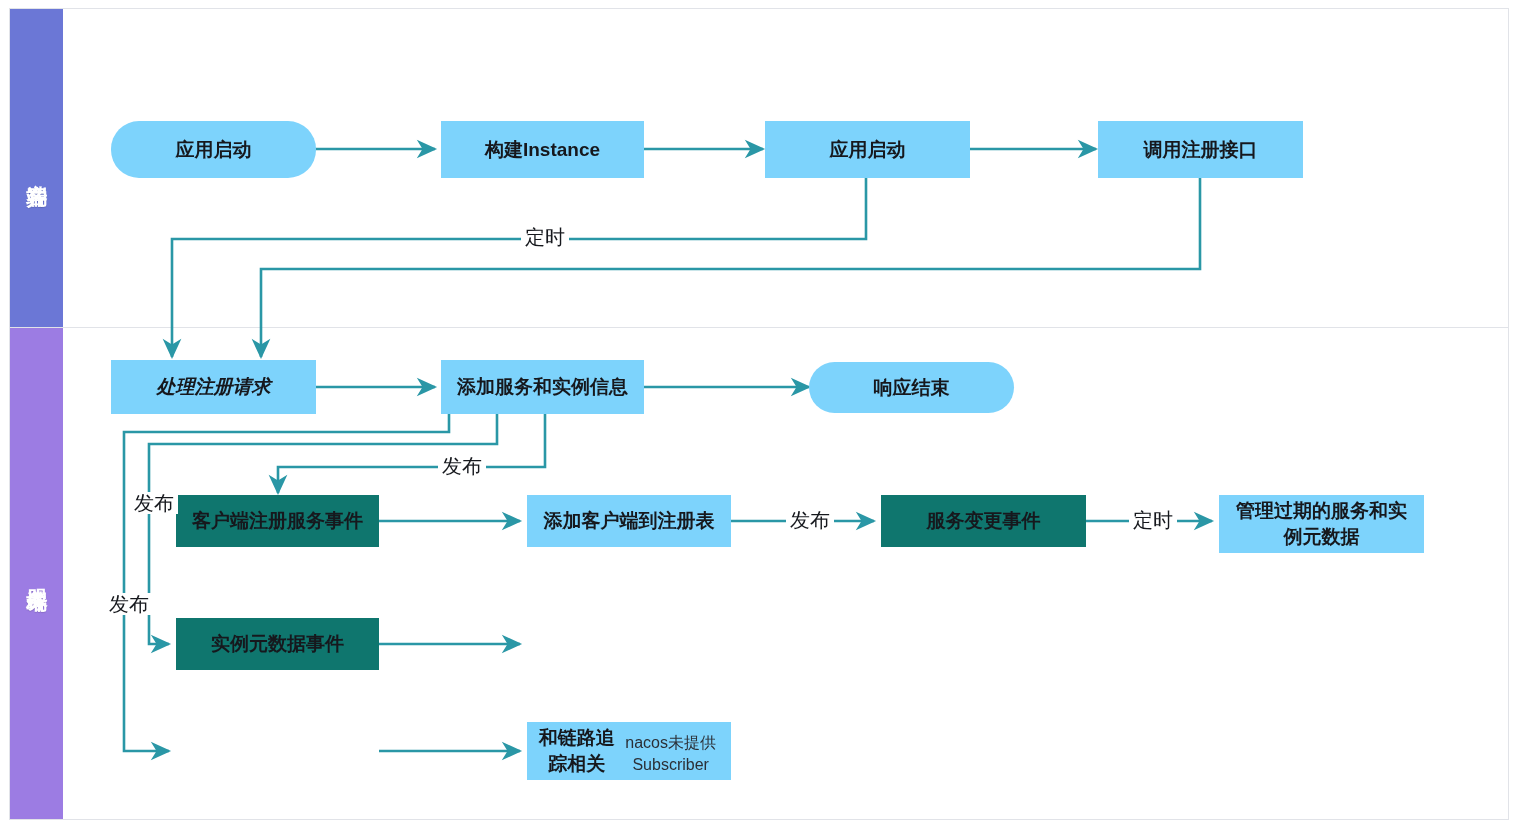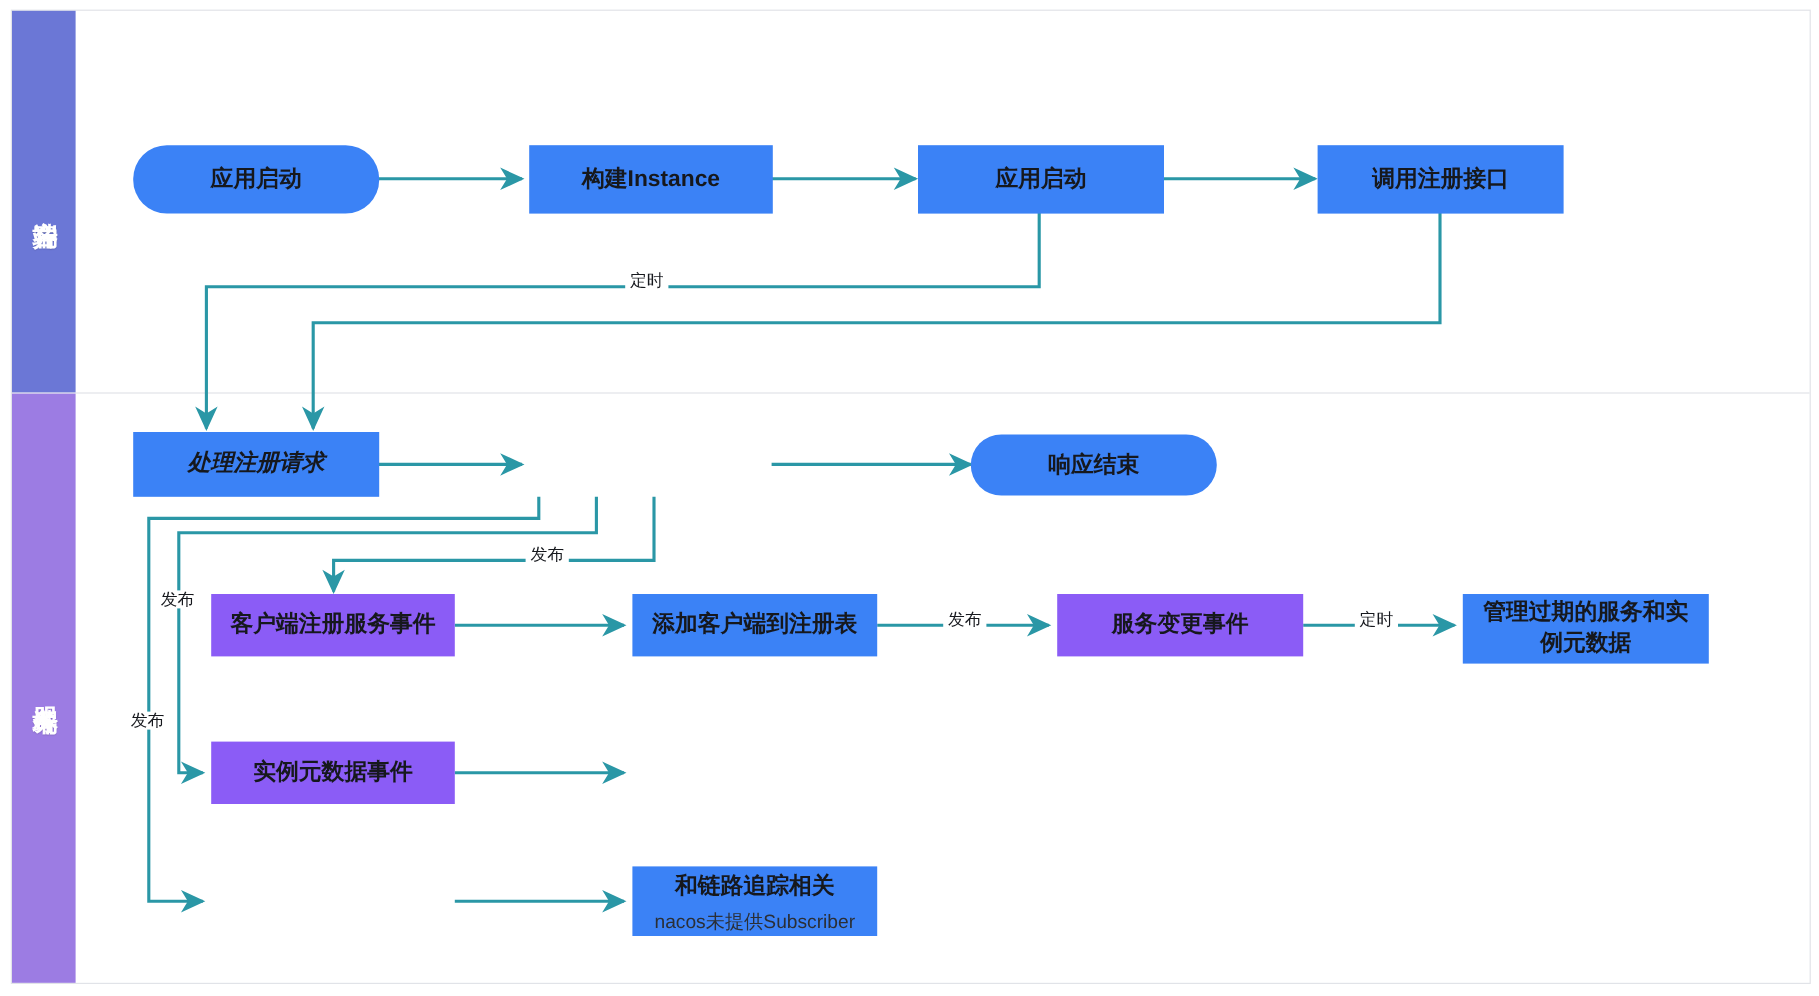--- a/index.html
+++ b/index.html
@@ -82,38 +82,38 @@
     display: flex;
     align-items: center;
     justify-content: center;
     text-align: center;
     font-weight: bold;
     font-size: 19px;
     color: #16181d;
     line-height: 1.35;
     padding: 4px 8px;
   }
-  .node.lavender { background: #3b82f6; }
-  .node.teal     { background: #8b5cf6; }
+  .node.lavender { background: #7dd3fc; }
+  .node.teal     { background: #0f766e; }
   .node.pill     { border-radius: 28px; }
   .node.stack {
-    flex-direction: column;
+    flex-direction: row;
     justify-content: flex-start;
   }
   .node .sub {
     font-weight: normal;
     font-size: 16px;
     color: #2b2f36;
     margin-top: 6px;
   }
 
   
   .edge-label {
     position: absolute;
-    font-size: 14px;
+    font-size: 20px;
     color: #16181d;
     background: #ffffff;
     padding: 0 4px;
     white-space: nowrap;
     line-height: 1.1;
   }
 </style>
 </head>
 <body>
 
@@ -169,20 +169,21 @@
   <div class="node lavender pill" style="left:111px; top:121px; width:205px; height:57px;">应用启动</div>
 
   <div class="node lavender" style="left:441px; top:121px; width:203px; height:57px;">构建Instance</div>
 
   <div class="node lavender" style="left:765px; top:121px; width:205px; height:57px;">应用启动</div>
 
   <div class="node lavender" style="left:1098px; top:121px; width:205px; height:57px;">调用注册接口</div>
 
   <div class="node lavender" style="left:111px; top:360px; width:205px; height:54px;font-style:italic;">处理注册请求</div>
 
+  <div class="node lavender" style="left:441px; top:360px; width:203px; height:54px;">添加服务和实例信息</div>
 
   <div class="node lavender pill" style="left:809px; top:362px; width:205px; height:51px;">响应结束</div>
 
   <div class="node teal" style="left:176px; top:495px; width:203px; height:52px;">客户端注册服务事件</div>
 
   <div class="node lavender" style="left:527px; top:495px; width:204px; height:52px;">添加客户端到注册表</div>
 
   <div class="node teal" style="left:881px; top:495px; width:205px; height:52px;">服务变更事件</div>
 
   <div class="node lavender" style="left:1219px; top:495px; width:205px; height:58px;">管理过期的服务和实例元数据</div>

